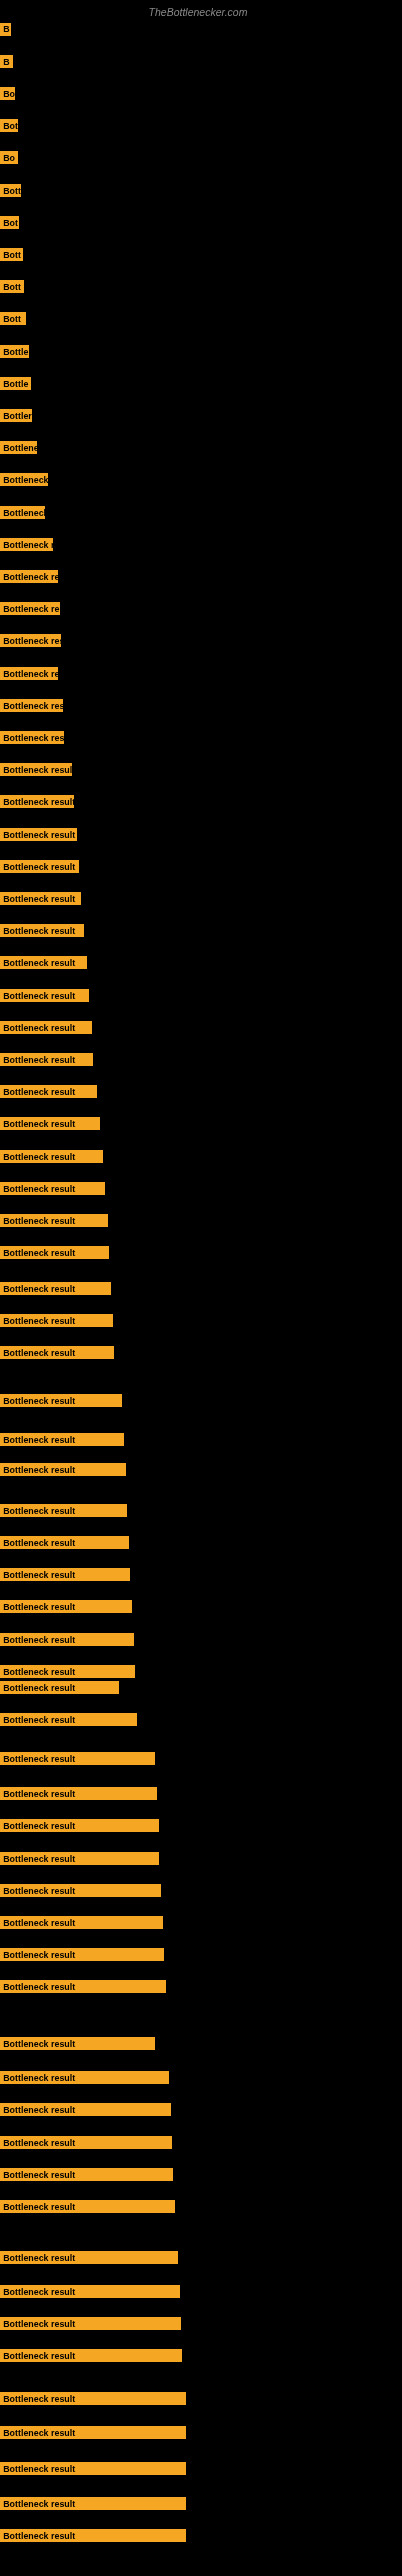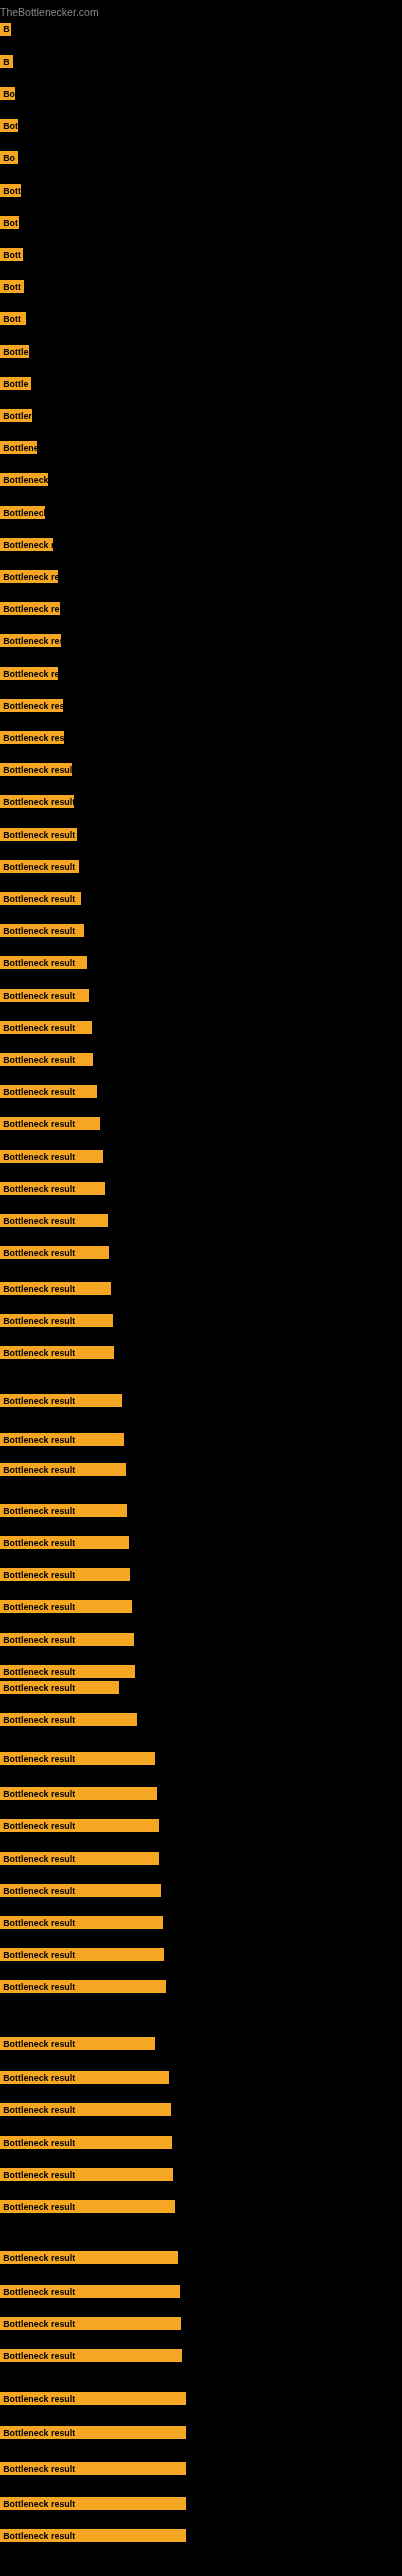--- a/index.html
+++ b/index.html
@@ -10,25 +10,27 @@
     body {
       background-color: #000000;
       width: 403px;
       min-height: 2576px;
       font-family: Arial, sans-serif;
       position: relative;
     }
     .site-title {
       color: #888888;
       font-size: 10.5px;
+      text-align: center;
       padding: 6.4px 0 3.2px 0;
       position: absolute;
       top: 0;
       left: 0;
       right: 7px;
+      font-style: italic;
     }
     .bar-container {
       position: absolute;
       left: 0;
     }
     .bar-label {
       display: inline-block;
       background-color: #f5a623;
       color: #000;
       font-size: 8.9px;

